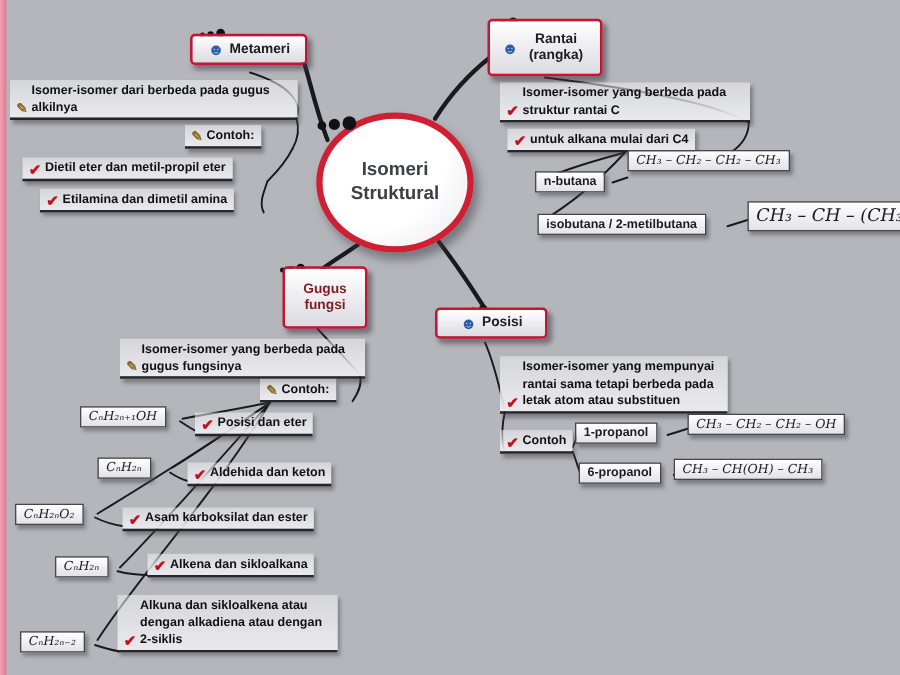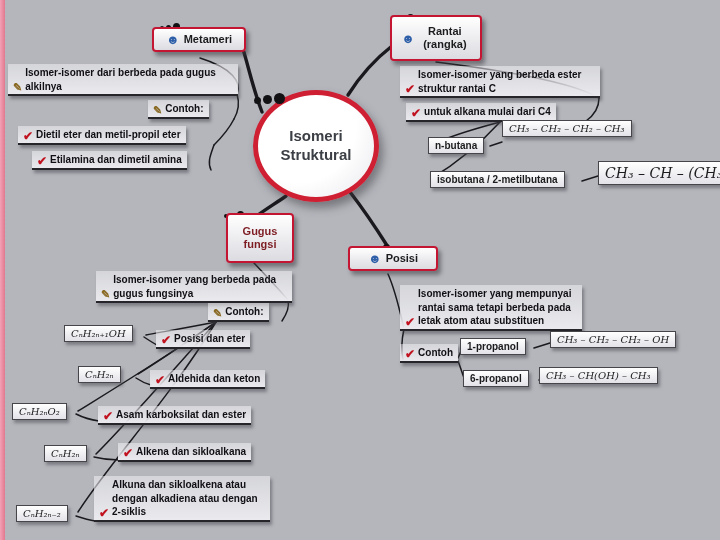--- a/index.html
+++ b/index.html
@@ -134,21 +134,21 @@
     <span class="ic check">✔</span>
     <span>Etilamina dan dimetil amina</span>
   </div>
 
   <div class="node" style="left:390px;top:15px;width:92px;min-height:46px">
     <span class="ic smiley">☻</span>
     <span style="width:52px">Rantai (rangka)</span>
   </div>
   <div class="item wrap" style="left:400px;top:66px;width:200px">
     <span class="ic check">✔</span>
-    <span>Isomer-isomer yang berbeda ester struktur rantai C</span>
+    <span>Isomer-isomer yang berbeda pada struktur rantai C</span>
   </div>
   <div class="item" style="left:406px;top:103px">
     <span class="ic check">✔</span>
     <span>untuk alkana mulai dari C4</span>
   </div>
   <div class="leaf" style="left:428px;top:137px">
     <span>n-butana</span>
   </div>
   <div class="leaf" style="left:502px;top:120px">
     <span class="formula">CH₃ – CH₂ – CH₂ – CH₃</span>

